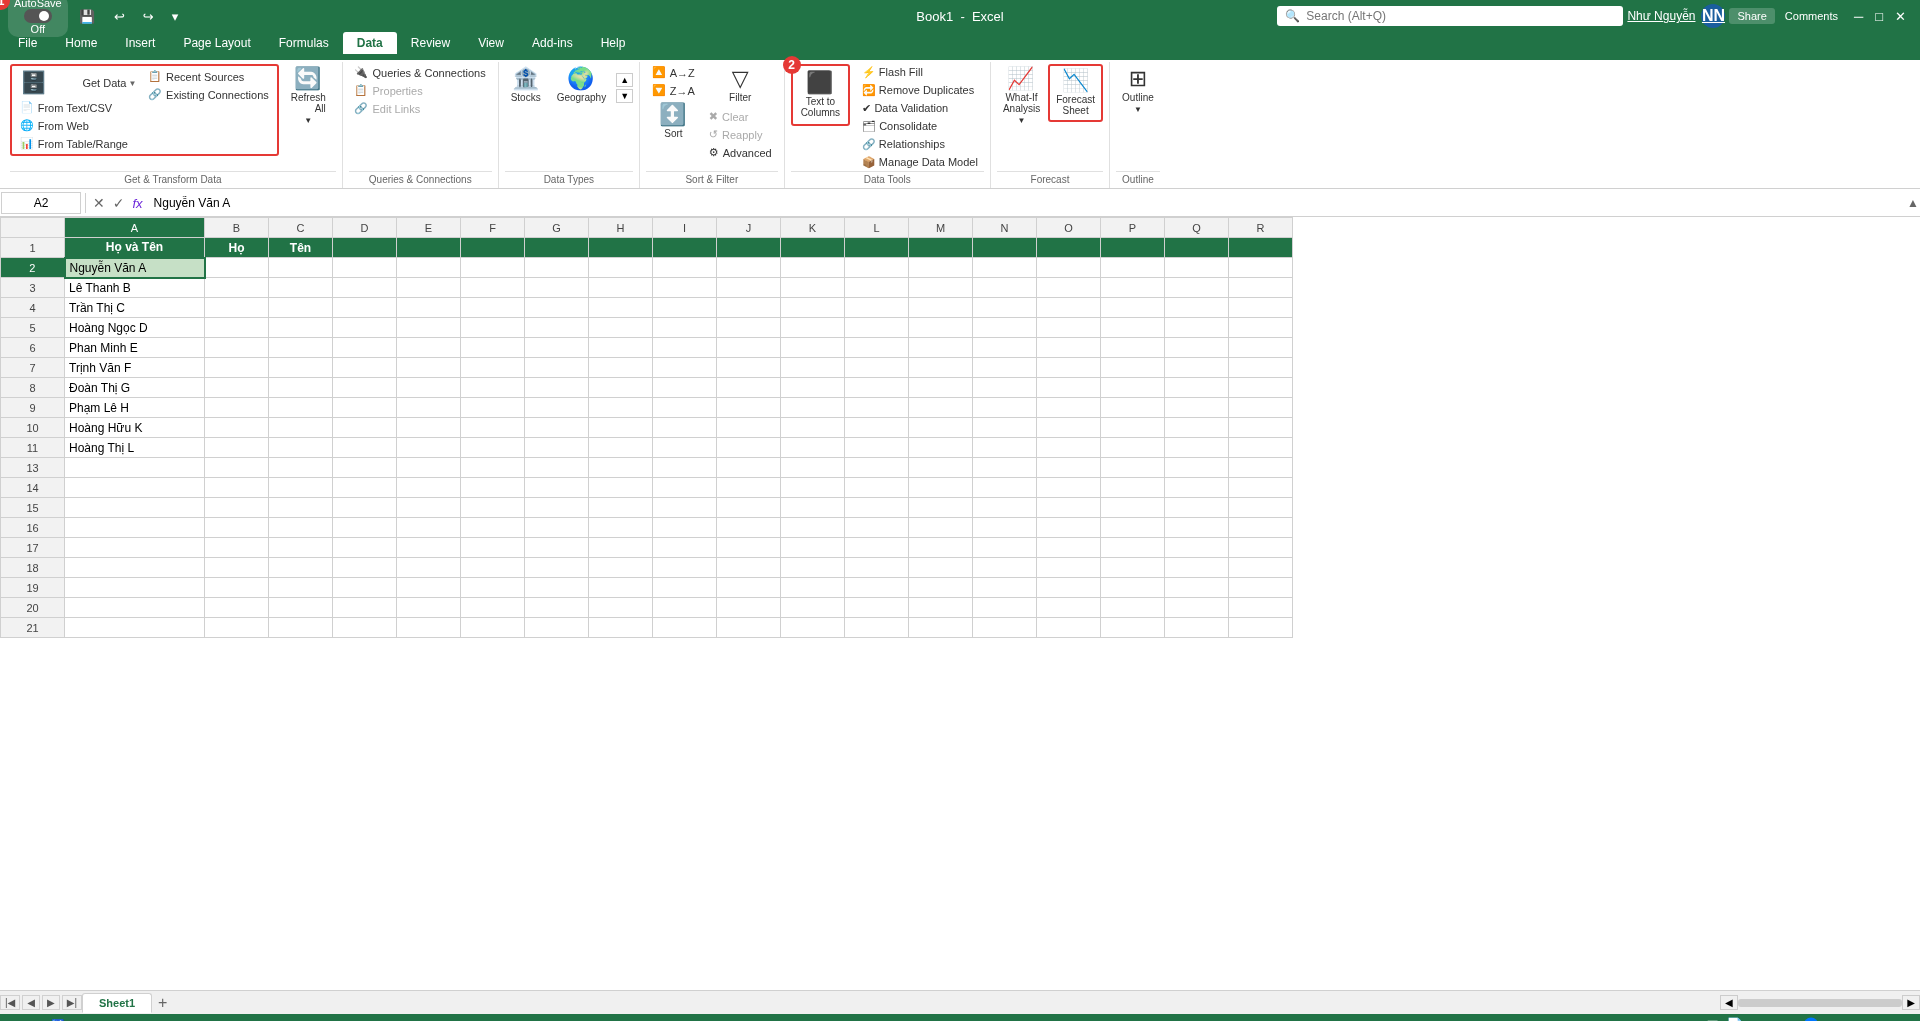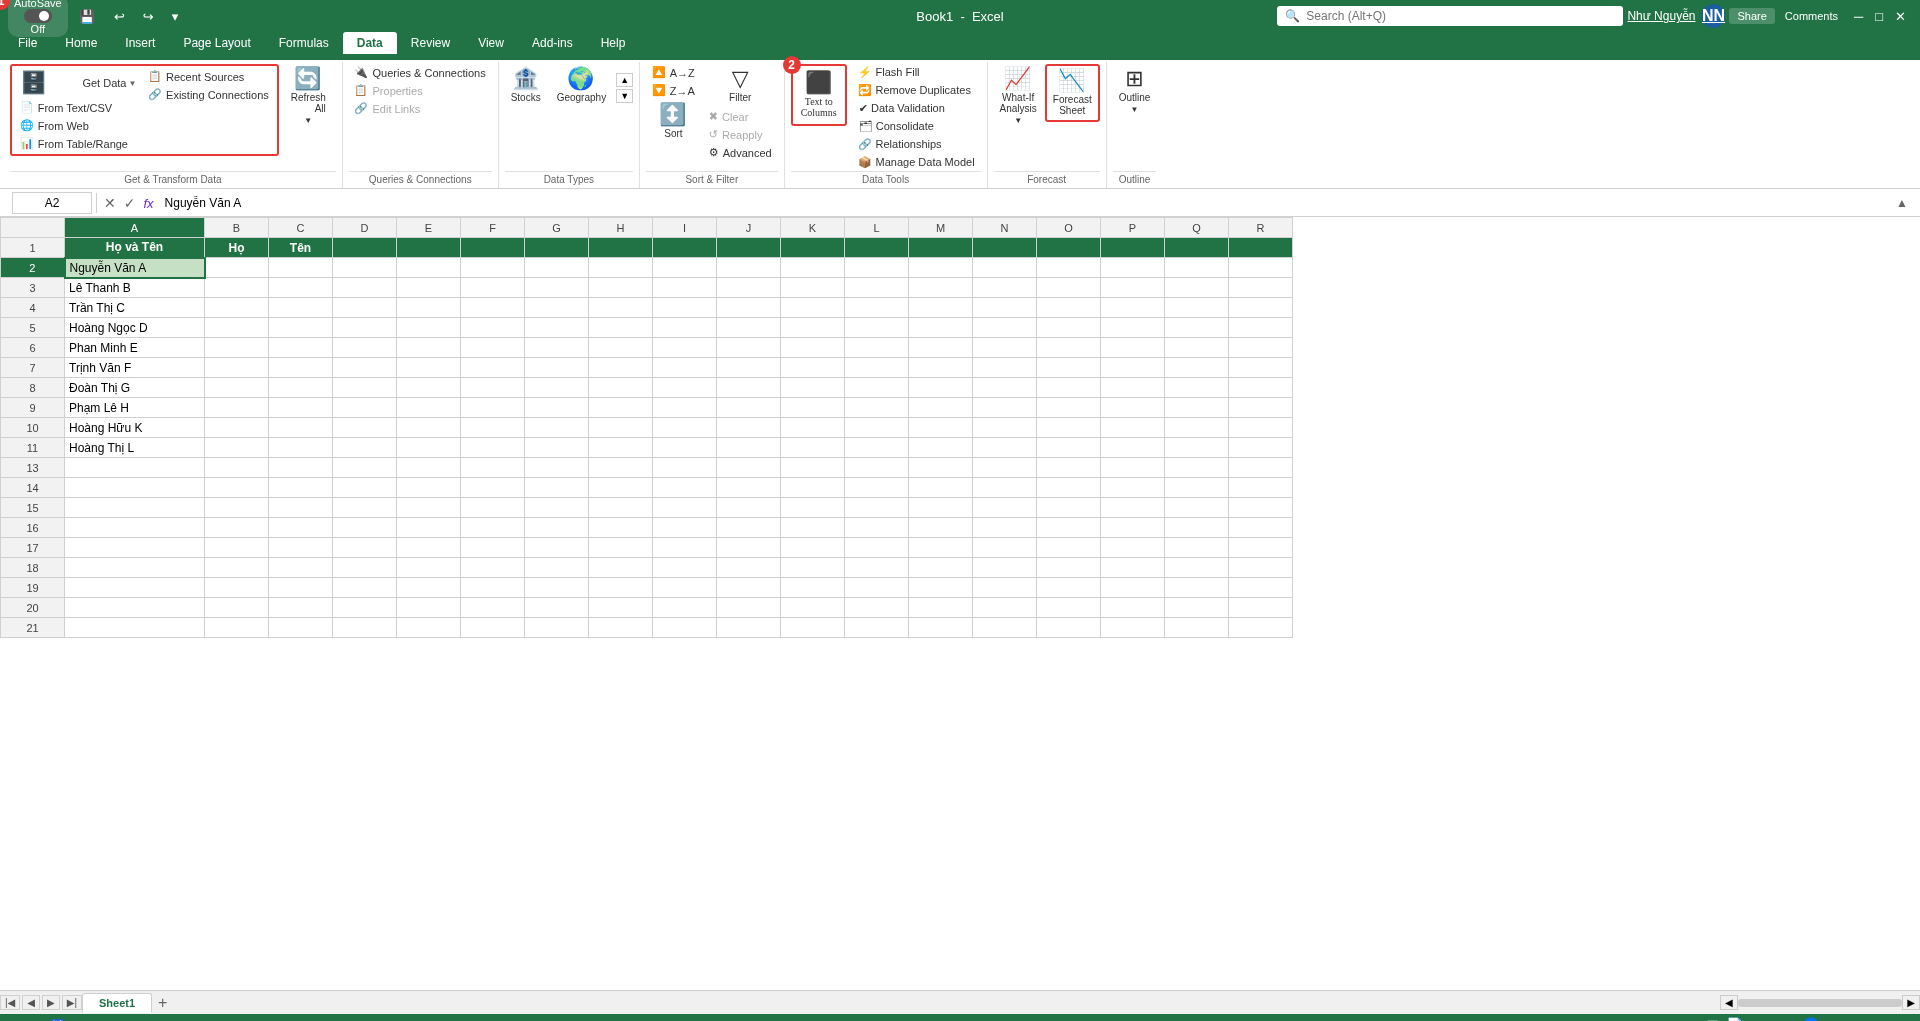--- a/index.html
+++ b/index.html
@@ -85,21 +85,21 @@
     .number-badge {
       position: absolute; top: -8px; left: -8px;
       background: #e53935; color: #fff; border-radius: 50%;
       width: 18px; height: 18px; display: flex; align-items: center; justify-content: center;
       font-size: 12px; font-weight: bold;
     }
 
     
     .formula-bar {
       display: flex; align-items: center; height: 28px; border-bottom: 1px solid #d0d0d0;
-      padding: 0 12px; gap: 4px; background: #fff;
+      padding: 0 1px; gap: 4px; background: #fff;
     }
     .name-box {
       width: 80px; border: 1px solid #d0d0d0; padding: 2px 6px; font-size: 12px;
       text-align: center; height: 22px;
     }
     .formula-btns { display: flex; align-items: center; gap: 2px; }
     .formula-btn { background: none; border: none; cursor: pointer; font-size: 14px; color: #666; padding: 0 3px; }
     .formula-input {
       flex: 1; border: none; outline: none; font-size: 12px; padding: 0 4px;
     }
@@ -352,21 +352,21 @@
     <div class="ribbon-group-label">Sort &amp; Filter</div>
   </div>
 
   <div class="ribbon-group">
     <div class="ribbon-group-content">
 
       <div class="highlight-box-2">
         <div class="number-badge" style="top:-10px; left:-10px;">2</div>
         <button class="ribbon-btn">
           <span class="icon">⬛</span>
-          <span style="white-space:pre-line; font-size:10px; text-align:center;font-family:Liberation Serif, serif;">Text to
+          <span style="white-space:pre-line; font-size:10px; text-align:center;">Text to
 Columns</span>
         </button>
       </div>
       <div class="ribbon-col" style="margin-left:4px;">
         <button class="ribbon-btn-small">⚡ Flash Fill</button>
         <button class="ribbon-btn-small">🔁 Remove Duplicates</button>
         <button class="ribbon-btn-small">✔ Data Validation</button>
         <button class="ribbon-btn-small">🗂 Consolidate</button>
         <button class="ribbon-btn-small">🔗 Relationships</button>
         <button class="ribbon-btn-small">📦 Manage Data Model</button>

